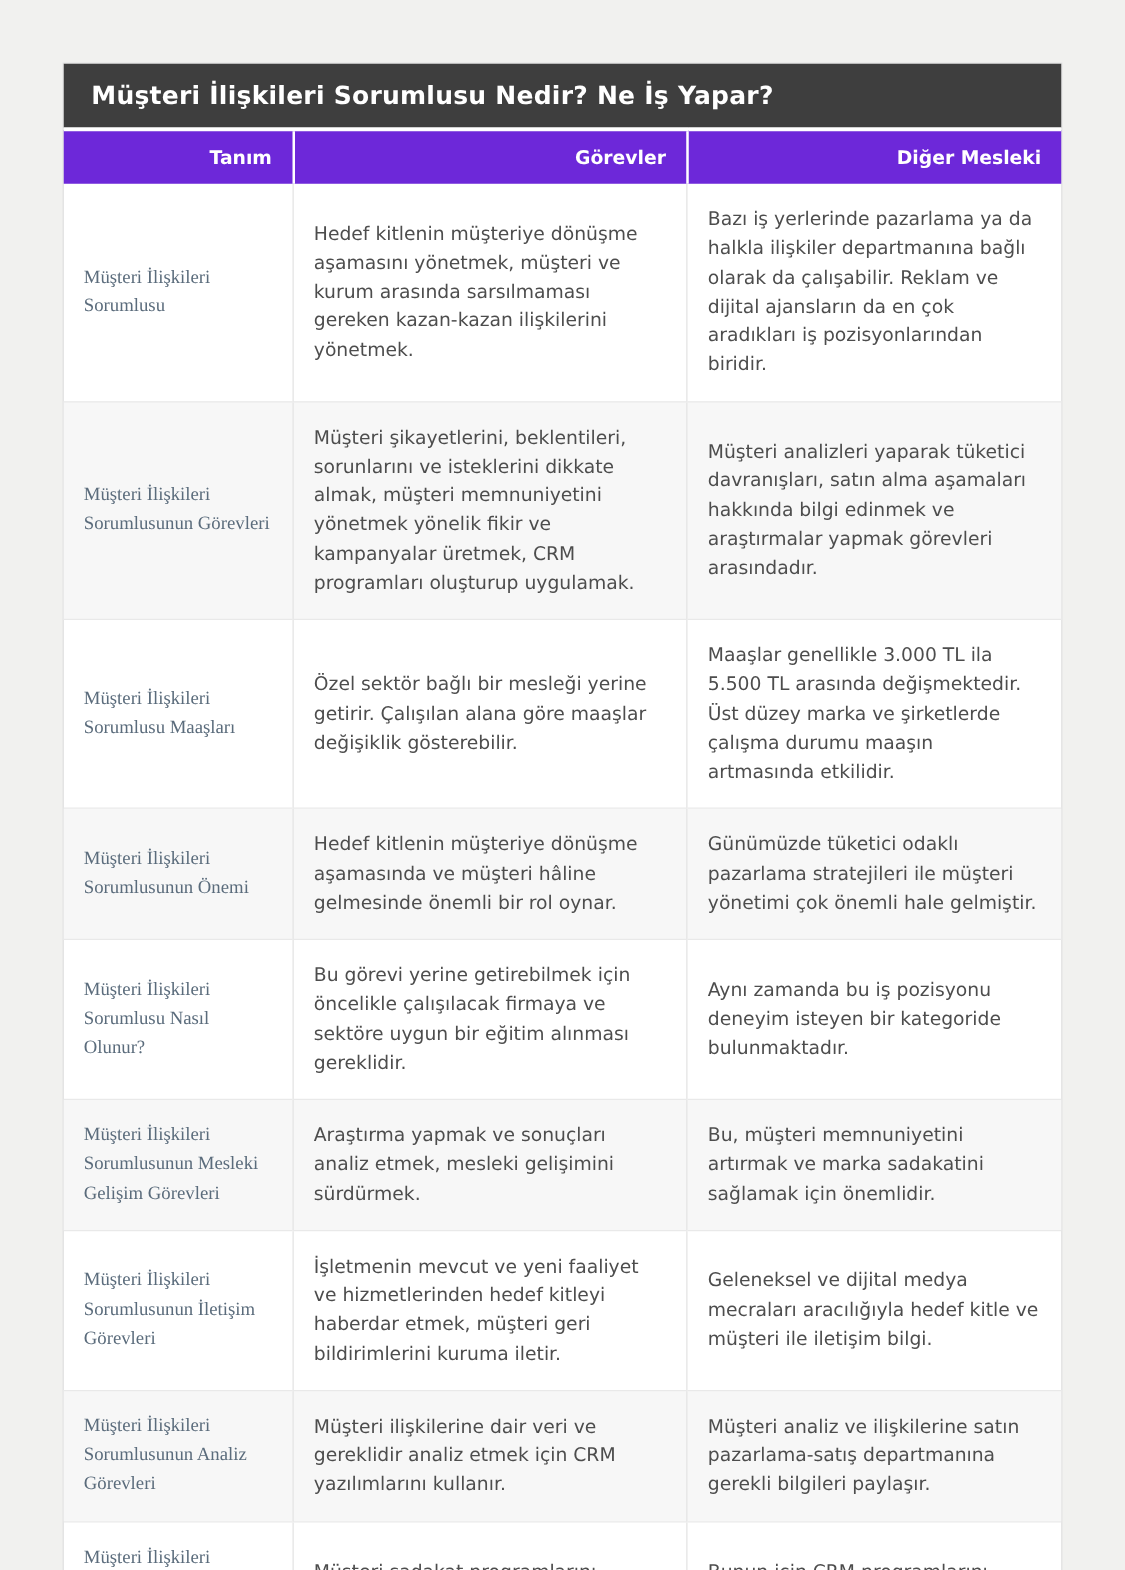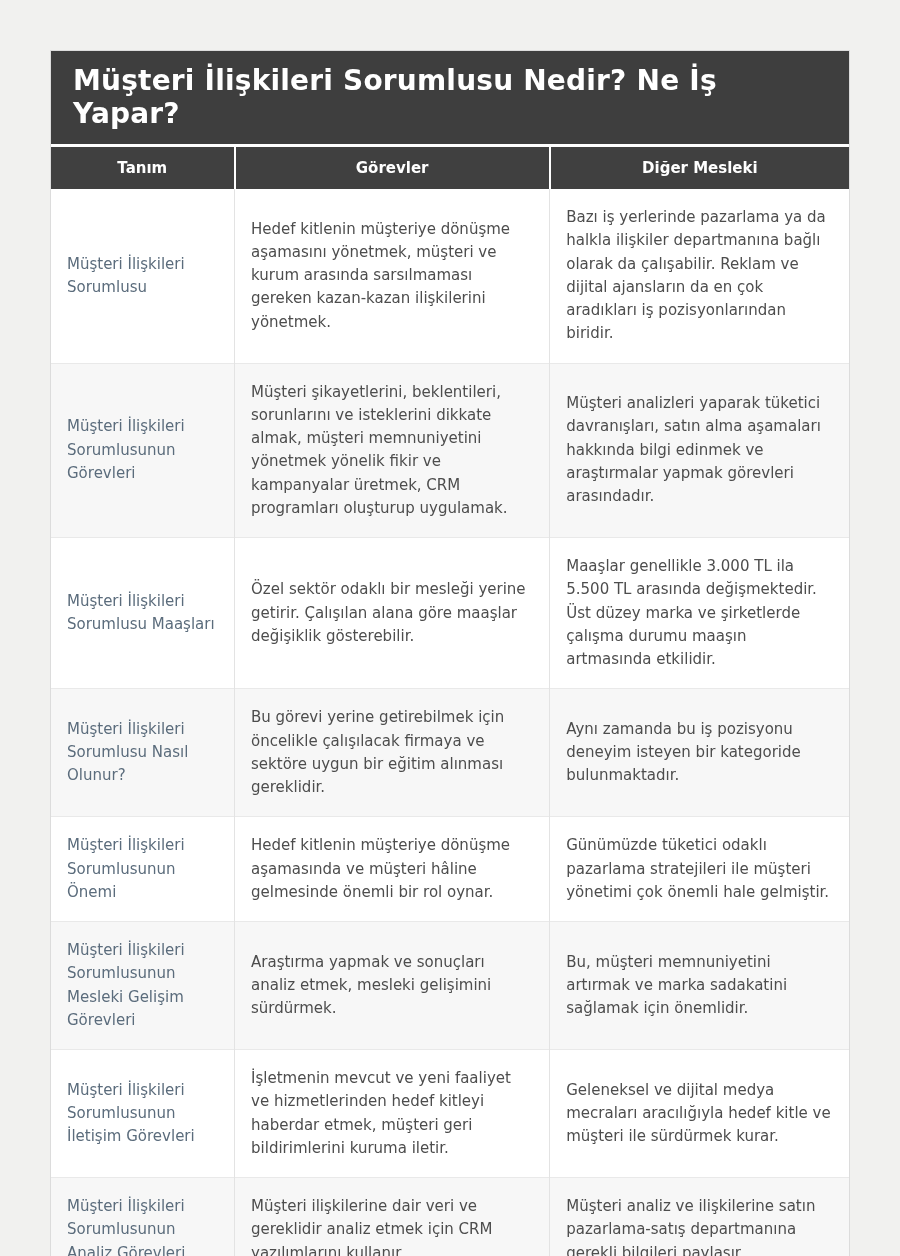--- a/index.html
+++ b/index.html
@@ -11,54 +11,54 @@
   body { min-height: 1256px; }
   .card {
     width: 800px;
     margin: 50px auto 0 auto;
     background: #ffffff;
     border: 1px solid #dcdcdc;
   }
   .title-bar {
     background: #3e3e3e;
     color: #ffffff;
-    font-size: 28px;
+    font-size: 20px;
     font-weight: bold;
     padding: 13px 22px 14px 22px;
     letter-spacing: 0.2px;
   }
   table.info-table {
     width: 100%;
     border-collapse: collapse;
     table-layout: fixed;
   }
   table.info-table thead th {
-    background: #404040;
+    background: #6d28d9;
     color: #ffffff;
     font-size: 15px;
     font-weight: bold;
-    text-align: center;
+    text-align: right;
     padding: 12px 16px;
     border-top: 3px solid #ffffff;
     border-left: 2px solid #ffffff;
   }
   table.info-table thead th:first-child { border-left: none; }
   col.c1 { width: 23%; }
   col.c2 { width: 39.5%; }
   col.c3 { width: 37.5%; }
   table.info-table tbody td {
     font-size: 15px;
     line-height: 1.55;
     padding: 17px 16px;
     vertical-align: middle;
     border-top: 1px solid #e9e9e9;
     border-left: 1px solid #e3e3e3;
     word-wrap: break-word;
   }
-  table.info-table tbody td:first-child { border-left: none; }
+  table.info-table tbody td:first-child { border-left: none; font-family: Liberation Serif, serif; }
   table.info-table tbody tr:first-child td { border-top: none; }
   table.info-table tbody tr:nth-child(even) { background: #f7f7f7; }
   td.col-term  { color: #5b6c7c; }
   td.col-duty,
   td.col-other { color: #4d4d4d; }
 </style>
 </head>
 <body>
 
 <div class="card">
@@ -84,46 +84,46 @@
   </tr>
 
   <tr>
     <td class="col-term">Müşteri İlişkileri Sorumlusunun Görevleri</td>
     <td class="col-duty">Müşteri şikayetlerini, beklentileri, sorunlarını ve isteklerini dikkate almak, müşteri memnuniyetini yönetmek yönelik fikir ve kampanyalar üretmek, CRM programları oluşturup uygulamak.</td>
     <td class="col-other">Müşteri analizleri yaparak tüketici davranışları, satın alma aşamaları hakkında bilgi edinmek ve araştırmalar yapmak görevleri arasındadır.</td>
   </tr>
 
   <tr>
     <td class="col-term">Müşteri İlişkileri Sorumlusu Maaşları</td>
-    <td class="col-duty">Özel sektör odaklı bir mesleği yerine getirir. Çalışılan alana göre maaşlar değişiklik gösterebilir.</td>
+    <td class="col-duty">Özel sektör bağlı bir mesleği yerine getirir. Çalışılan alana göre maaşlar değişiklik gösterebilir.</td>
     <td class="col-other">Maaşlar genellikle 3.000 TL ila 5.500 TL arasında değişmektedir. Üst düzey marka ve şirketlerde çalışma durumu maaşın artmasında etkilidir.</td>
+  </tr>
+
+  <tr>
+    <td class="col-term">Müşteri İlişkileri Sorumlusunun Önemi</td>
+    <td class="col-duty">Hedef kitlenin müşteriye dönüşme aşamasında ve müşteri hâline gelmesinde önemli bir rol oynar.</td>
+    <td class="col-other">Günümüzde tüketici odaklı pazarlama stratejileri ile müşteri yönetimi çok önemli hale gelmiştir.</td>
   </tr>
 
   <tr>
     <td class="col-term">Müşteri İlişkileri Sorumlusu Nasıl Olunur?</td>
     <td class="col-duty">Bu görevi yerine getirebilmek için öncelikle çalışılacak firmaya ve sektöre uygun bir eğitim alınması gereklidir.</td>
     <td class="col-other">Aynı zamanda bu iş pozisyonu deneyim isteyen bir kategoride bulunmaktadır.</td>
-  </tr>
-
-  <tr>
-    <td class="col-term">Müşteri İlişkileri Sorumlusunun Önemi</td>
-    <td class="col-duty">Hedef kitlenin müşteriye dönüşme aşamasında ve müşteri hâline gelmesinde önemli bir rol oynar.</td>
-    <td class="col-other">Günümüzde tüketici odaklı pazarlama stratejileri ile müşteri yönetimi çok önemli hale gelmiştir.</td>
   </tr>
 
   <tr>
     <td class="col-term">Müşteri İlişkileri Sorumlusunun Mesleki Gelişim Görevleri</td>
     <td class="col-duty">Araştırma yapmak ve sonuçları analiz etmek, mesleki gelişimini sürdürmek.</td>
     <td class="col-other">Bu, müşteri memnuniyetini artırmak ve marka sadakatini sağlamak için önemlidir.</td>
   </tr>
 
   <tr>
     <td class="col-term">Müşteri İlişkileri Sorumlusunun İletişim Görevleri</td>
     <td class="col-duty">İşletmenin mevcut ve yeni faaliyet ve hizmetlerinden hedef kitleyi haberdar etmek, müşteri geri bildirimlerini kuruma iletir.</td>
-    <td class="col-other">Geleneksel ve dijital medya mecraları aracılığıyla hedef kitle ve müşteri ile sürdürmek kurar.</td>
+    <td class="col-other">Geleneksel ve dijital medya mecraları aracılığıyla hedef kitle ve müşteri ile iletişim bilgi.</td>
   </tr>
 
   <tr>
     <td class="col-term">Müşteri İlişkileri Sorumlusunun Analiz Görevleri</td>
     <td class="col-duty">Müşteri ilişkilerine dair veri ve gereklidir analiz etmek için CRM yazılımlarını kullanır.</td>
     <td class="col-other">Müşteri analiz ve ilişkilerine satın pazarlama-satış departmanına gerekli bilgileri paylaşır.</td>
   </tr>
 
   <tr>
     <td class="col-term">Müşteri İlişkileri Sorumlusunun Müşteri Sadakati Görevleri</td>

